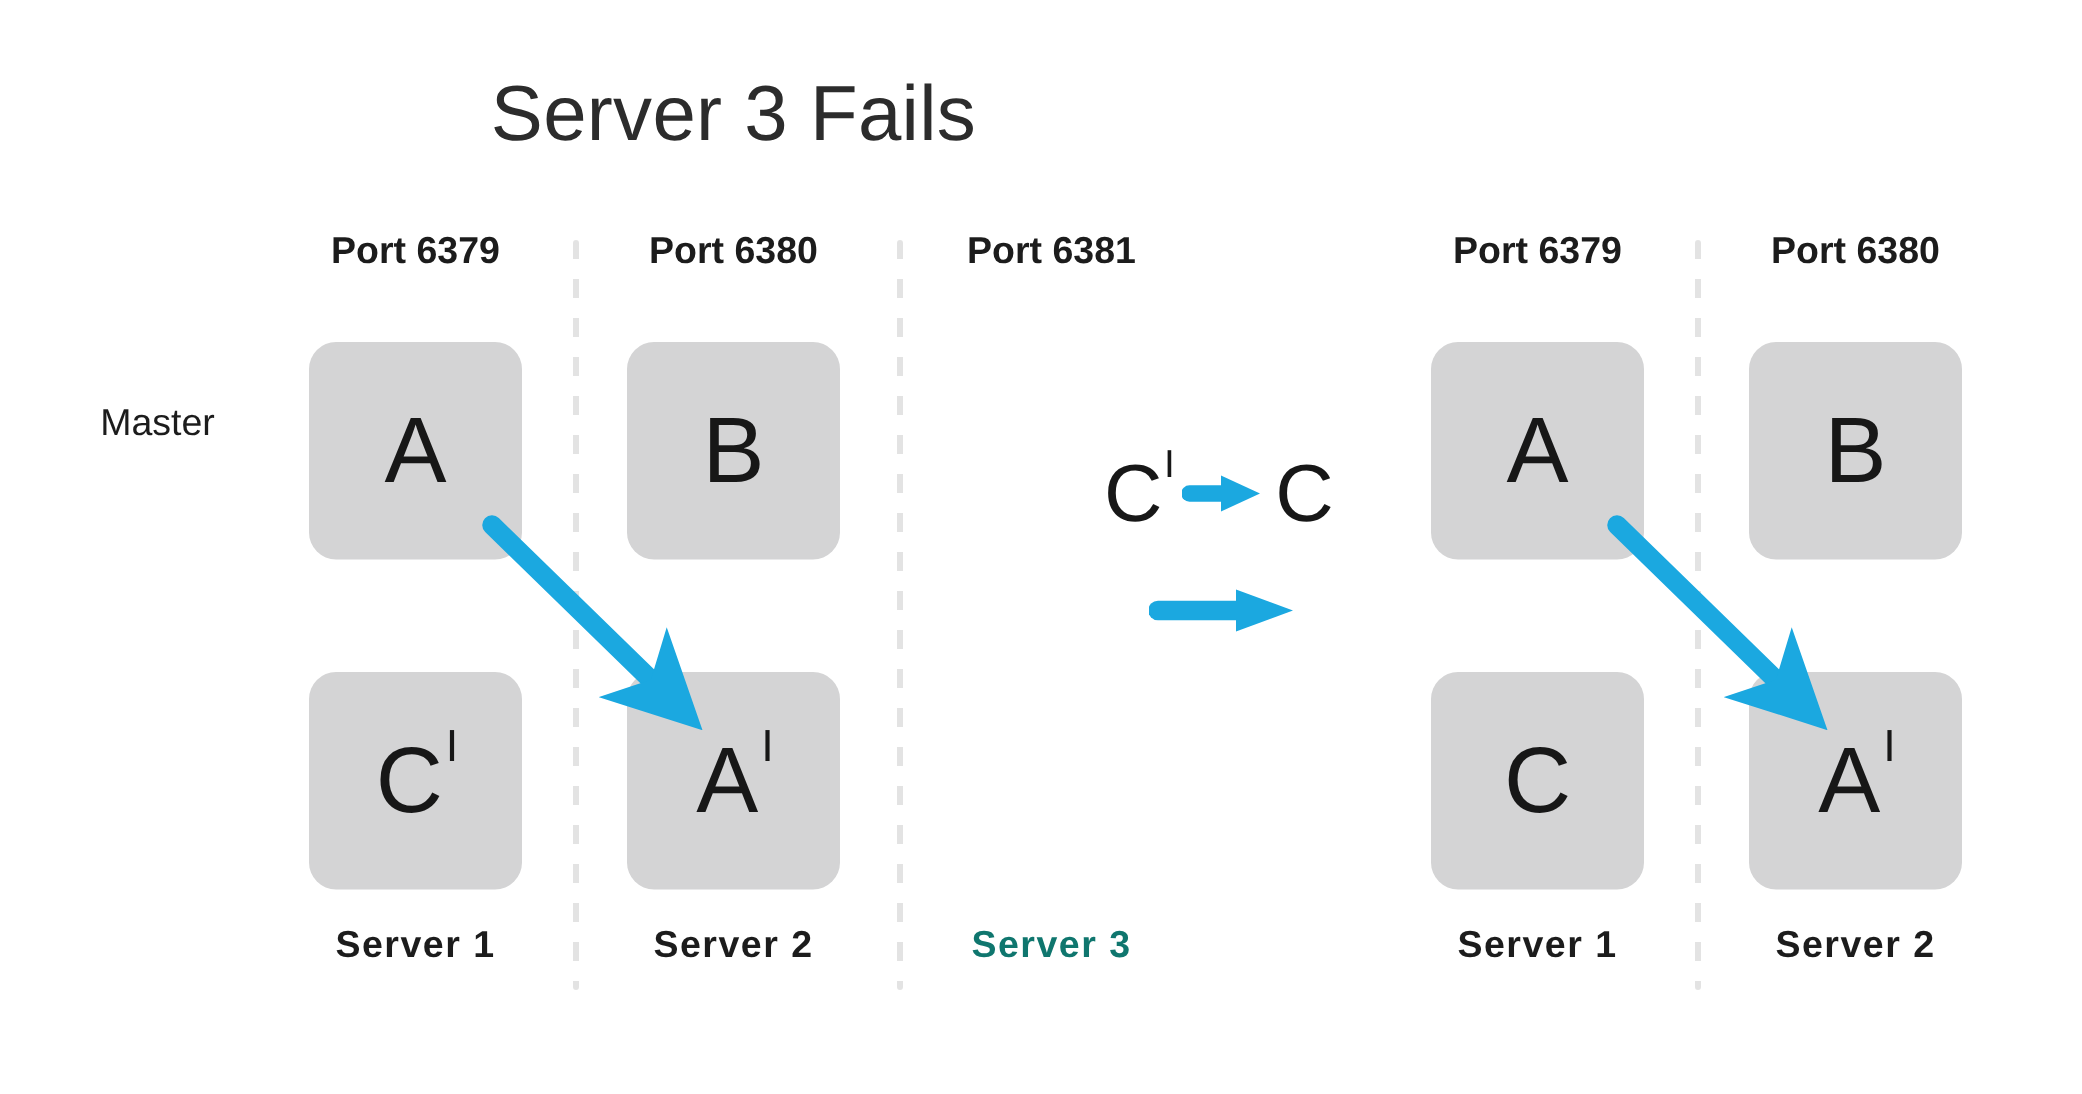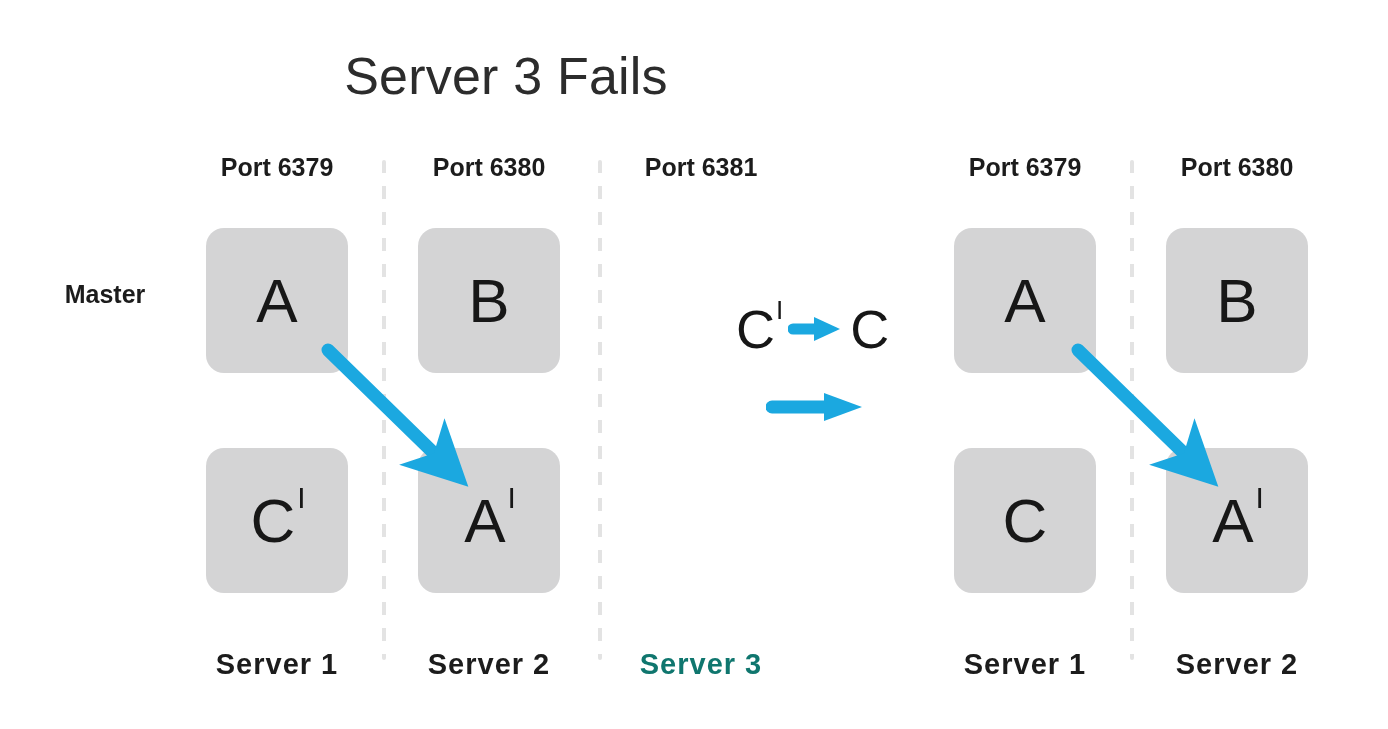--- a/index.html
+++ b/index.html
@@ -26,35 +26,34 @@
     position: absolute;
     left: 0;
     top: 46px;
     width: 978px;
     text-align: center;
     font-size: 52px;
     font-weight: 400;
     color: #2c2c2c;
     letter-spacing: 0.2px;
     white-space: nowrap;
-    padding-left: 17px;
   }
 
   
   .row-label {
     position: absolute;
     left: 10px;
     width: 190px;
     text-align: center;
     font-size: 25px;
     font-weight: 400;
     color: #1c1c1c;
     white-space: nowrap;
   }
-  .row-label.master  { top: 280px; font-weight: bold; }
+  .row-label.master  { top: 268px; }
   .row-label.replica { top: 498px; }
 
   
   .col {
     position: absolute;
     width: 142px;
   }
 
   .port-label {
     position: absolute;
@@ -62,24 +61,24 @@
     width: 142px;
     text-align: center;
     font-size: 25px;
     font-weight: 700;
     color: #1c1c1c;
     white-space: nowrap;
   }
 
   .server-label {
     position: absolute;
-    top: 648px;
-    width: 142px;
-    text-align: center;
-    font-size: 29px;
+    top: 616px;
+    width: 142px;
+    text-align: center;
+    font-size: 25px;
     font-weight: 700;
     color: #1c1c1c;
     white-space: nowrap;
     letter-spacing: 1px;
   }
   .server-label.failed {
     color: #0f766e;
   }
 
   

